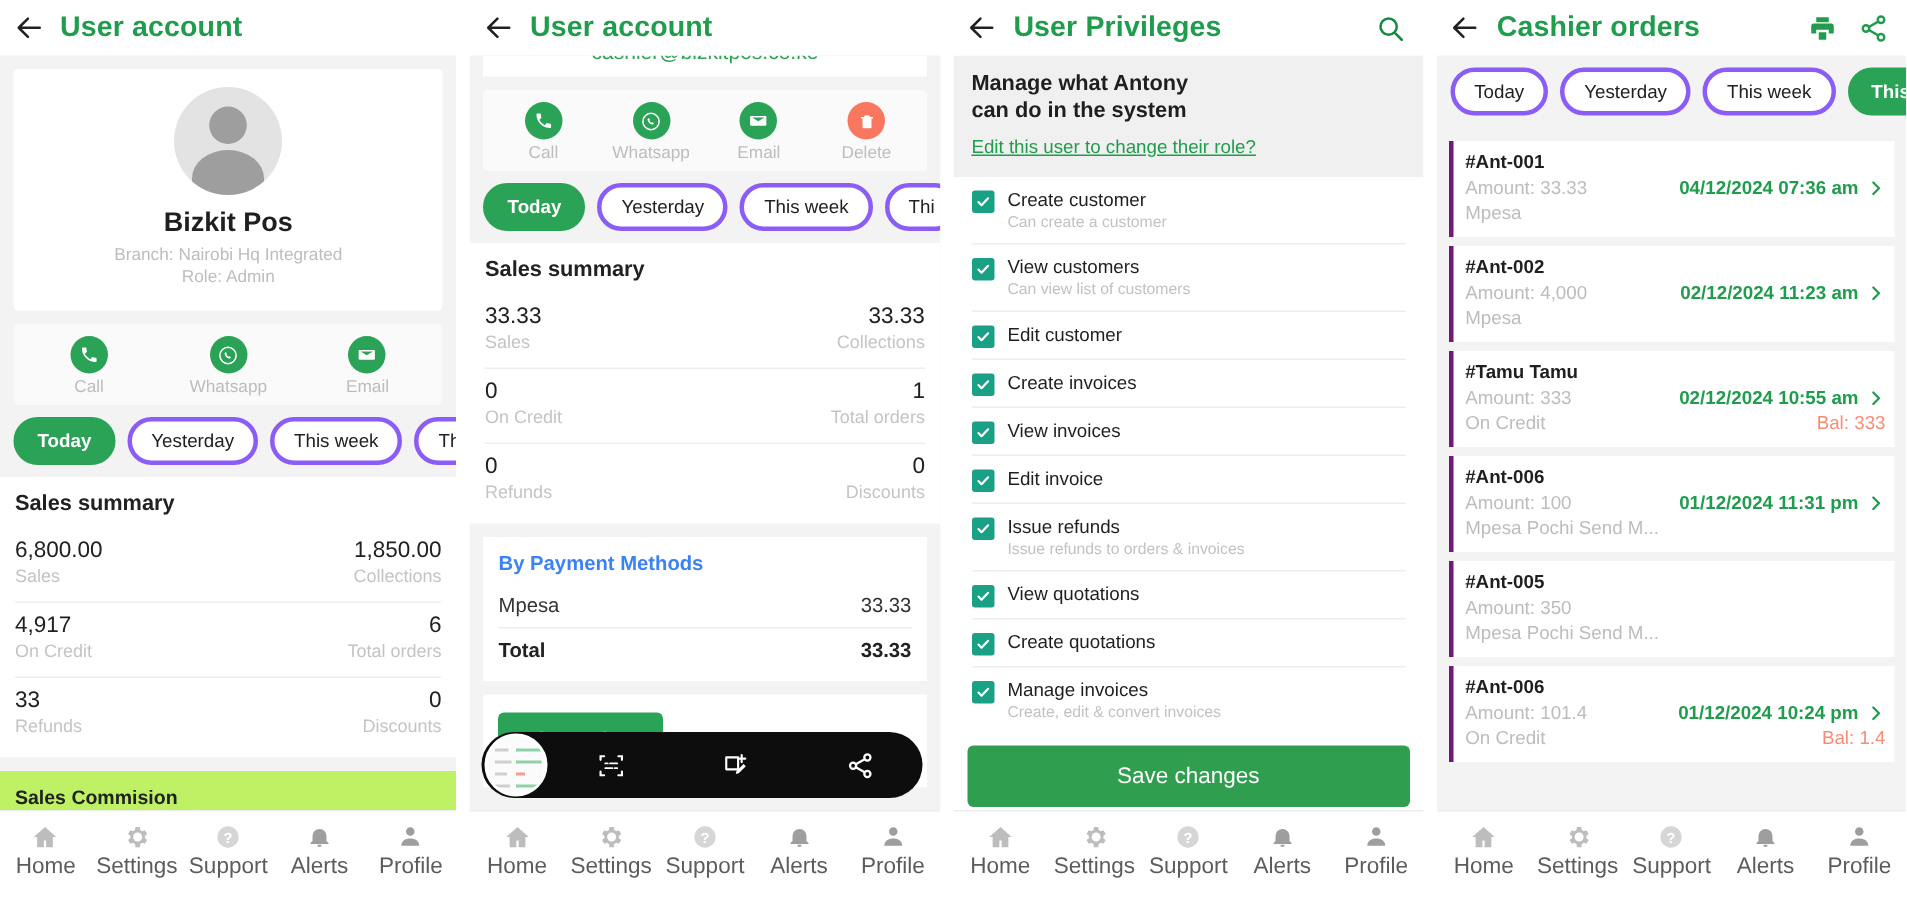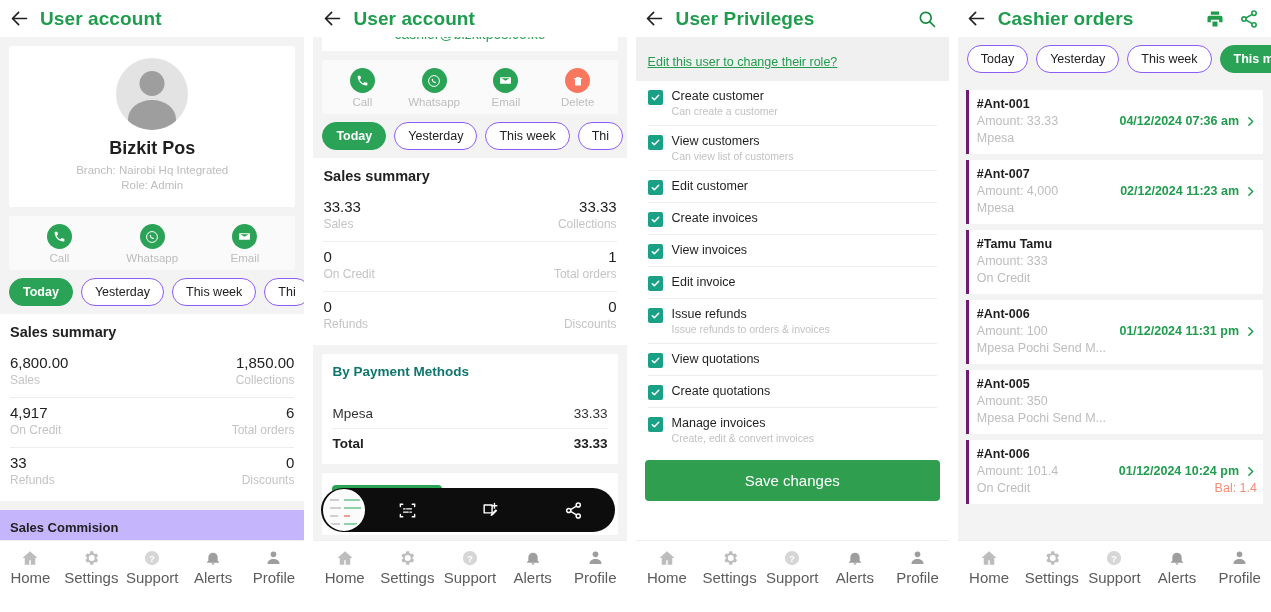--- a/index.html
+++ b/index.html
@@ -94,43 +94,43 @@
   .act .bub.danger { background: #f9775f; }
   .act .lbl { font-size: 11.5px; color: #bdbdbd; }
 
   
   .chiprow {
     display: flex; gap: 8px; padding: 8px 9px 8px 9px;
     overflow: hidden; white-space: nowrap;
   }
   .chip {
     flex: none;
-    border: 1px solid #8b5cf6; background: #ffffff;
+    border: 3px solid #8b5cf6; background: #ffffff;
     border-radius: 16px; padding: 6px 13px;
     font-size: 12.5px; color: #212121; font-weight: 400;
     line-height: 14px;
   }
   .chip.on { background: #2aa357; border-color: #2aa357; color: #fff; font-weight: 600; }
 
   
   .sumcard { background: #ffffff; padding: 10px 10px 4px; }
   .sum-h { font-size: 14.5px; font-weight: 700; color: #212121; margin-bottom: 8px; }
   .sum-row {
     display: flex; justify-content: space-between;
     padding: 5px 0 9px; border-bottom: 1px solid #eeeeee;
   }
   .sum-row:last-child { border-bottom: none; }
   .sum-cell .v { font-size: 15px; color: #212121; line-height: 19px; }
   .sum-cell .k { font-size: 12px; color: #c4c4c4; line-height: 16px; }
   .sum-cell.right { text-align: right; }
-  .sum-foot { font-size: 13px; font-weight: 700; color: #212121; padding: 10px 10px 8px; background:#c4b5fd; }
+  .sum-foot { font-size: 13px; font-weight: 700; color: #212121; padding: 10px 10px 8px; background:#bef264; }
 
   
   .paycard { background: #fff; margin: 9px 9px 0; padding: 10px 10px 6px; }
-  .pay-h { font-size: 13.5px; font-weight: 700; color: #0f766e; margin-bottom: 20px; }
+  .pay-h { font-size: 13.5px; font-weight: 700; color: #3b82f6; margin-bottom: 6px; }
   .pay-row {
     display: flex; justify-content: space-between;
     font-size: 13.5px; color: #333; padding: 7px 0;
     border-bottom: 1px solid #eeeeee;
   }
   .pay-row:last-child { border-bottom: none; }
   .pay-row.total { font-weight: 700; color: #212121; }
 
   .btncard { background: #fff; margin: 9px 9px 0; padding: 12px 10px 14px; }
   .btn-green {
@@ -574,20 +574,21 @@
       <div class="appbar-act">
         <svg width="20" height="20" viewBox="0 0 24 24" fill="none" stroke="#138a3e" stroke-width="2" stroke-linecap="round">
             <circle cx="10.5" cy="10.5" r="6.5"></circle>
             <path d="M15.5 15.5L21 21"></path>
           </svg>
       </div>
     </div>
 
     <div class="body bodywhite">
       <div class="privhead">
+        <h2><span>Manage what Antony</span><br><span>can do in the system</span></h2>
         <span class="privlink">Edit this user to change their role?</span>
       </div>
 
       <div class="privlist">
         <div class="privrow">
           <div class="cbx">
               <svg width="11" height="11" viewBox="0 0 24 24" fill="none" stroke="#fff" stroke-width="3.2" stroke-linecap="round" stroke-linejoin="round">
                 <path d="M5 12.5l4.5 4.5L19 7"></path>
               </svg>
             </div>
@@ -792,21 +793,21 @@
                     <path d="M9 5l7 7-7 7"></path>
                   </svg>
                 </div>
             </div>
             <div class="ord-bal"></div>
           </div>
         </div>
 
         <div class="ordcard">
           <div class="ordleft">
-            <div class="ord-id">#Ant-007</div>
+            <div class="ord-id">#Ant-002</div>
             <div class="ord-amt">Amount: 4,000</div>
             <div class="ord-meth">Mpesa</div>
           </div>
           <div class="ordright">
             <div class="ord-sp"></div>
             <div class="ord-dtwrap">
                 <div class="ord-dt">02/12/2024 11:23 am</div>
               <div class="ord-chev">
                   <svg width="13" height="13" viewBox="0 0 24 24" fill="none" stroke="#1f9d4d" stroke-width="2.8" stroke-linecap="round" stroke-linejoin="round">
                     <path d="M9 5l7 7-7 7"></path>
@@ -816,20 +817,32 @@
             <div class="ord-bal"></div>
           </div>
         </div>
 
         <div class="ordcard">
           <div class="ordleft">
             <div class="ord-id">#Tamu Tamu</div>
             <div class="ord-amt">Amount: 333</div>
             <div class="ord-meth">On Credit</div>
           </div>
+          <div class="ordright">
+            <div class="ord-sp"></div>
+            <div class="ord-dtwrap">
+                <div class="ord-dt">02/12/2024 10:55 am</div>
+              <div class="ord-chev">
+                  <svg width="13" height="13" viewBox="0 0 24 24" fill="none" stroke="#1f9d4d" stroke-width="2.8" stroke-linecap="round" stroke-linejoin="round">
+                    <path d="M9 5l7 7-7 7"></path>
+                  </svg>
+                </div>
+            </div>
+            <div class="ord-bal">Bal:  333</div>
+          </div>
         </div>
 
         <div class="ordcard">
           <div class="ordleft">
             <div class="ord-id">#Ant-006</div>
             <div class="ord-amt">Amount: 100</div>
             <div class="ord-meth">Mpesa Pochi Send M...</div>
           </div>
           <div class="ordright">
             <div class="ord-sp"></div>

